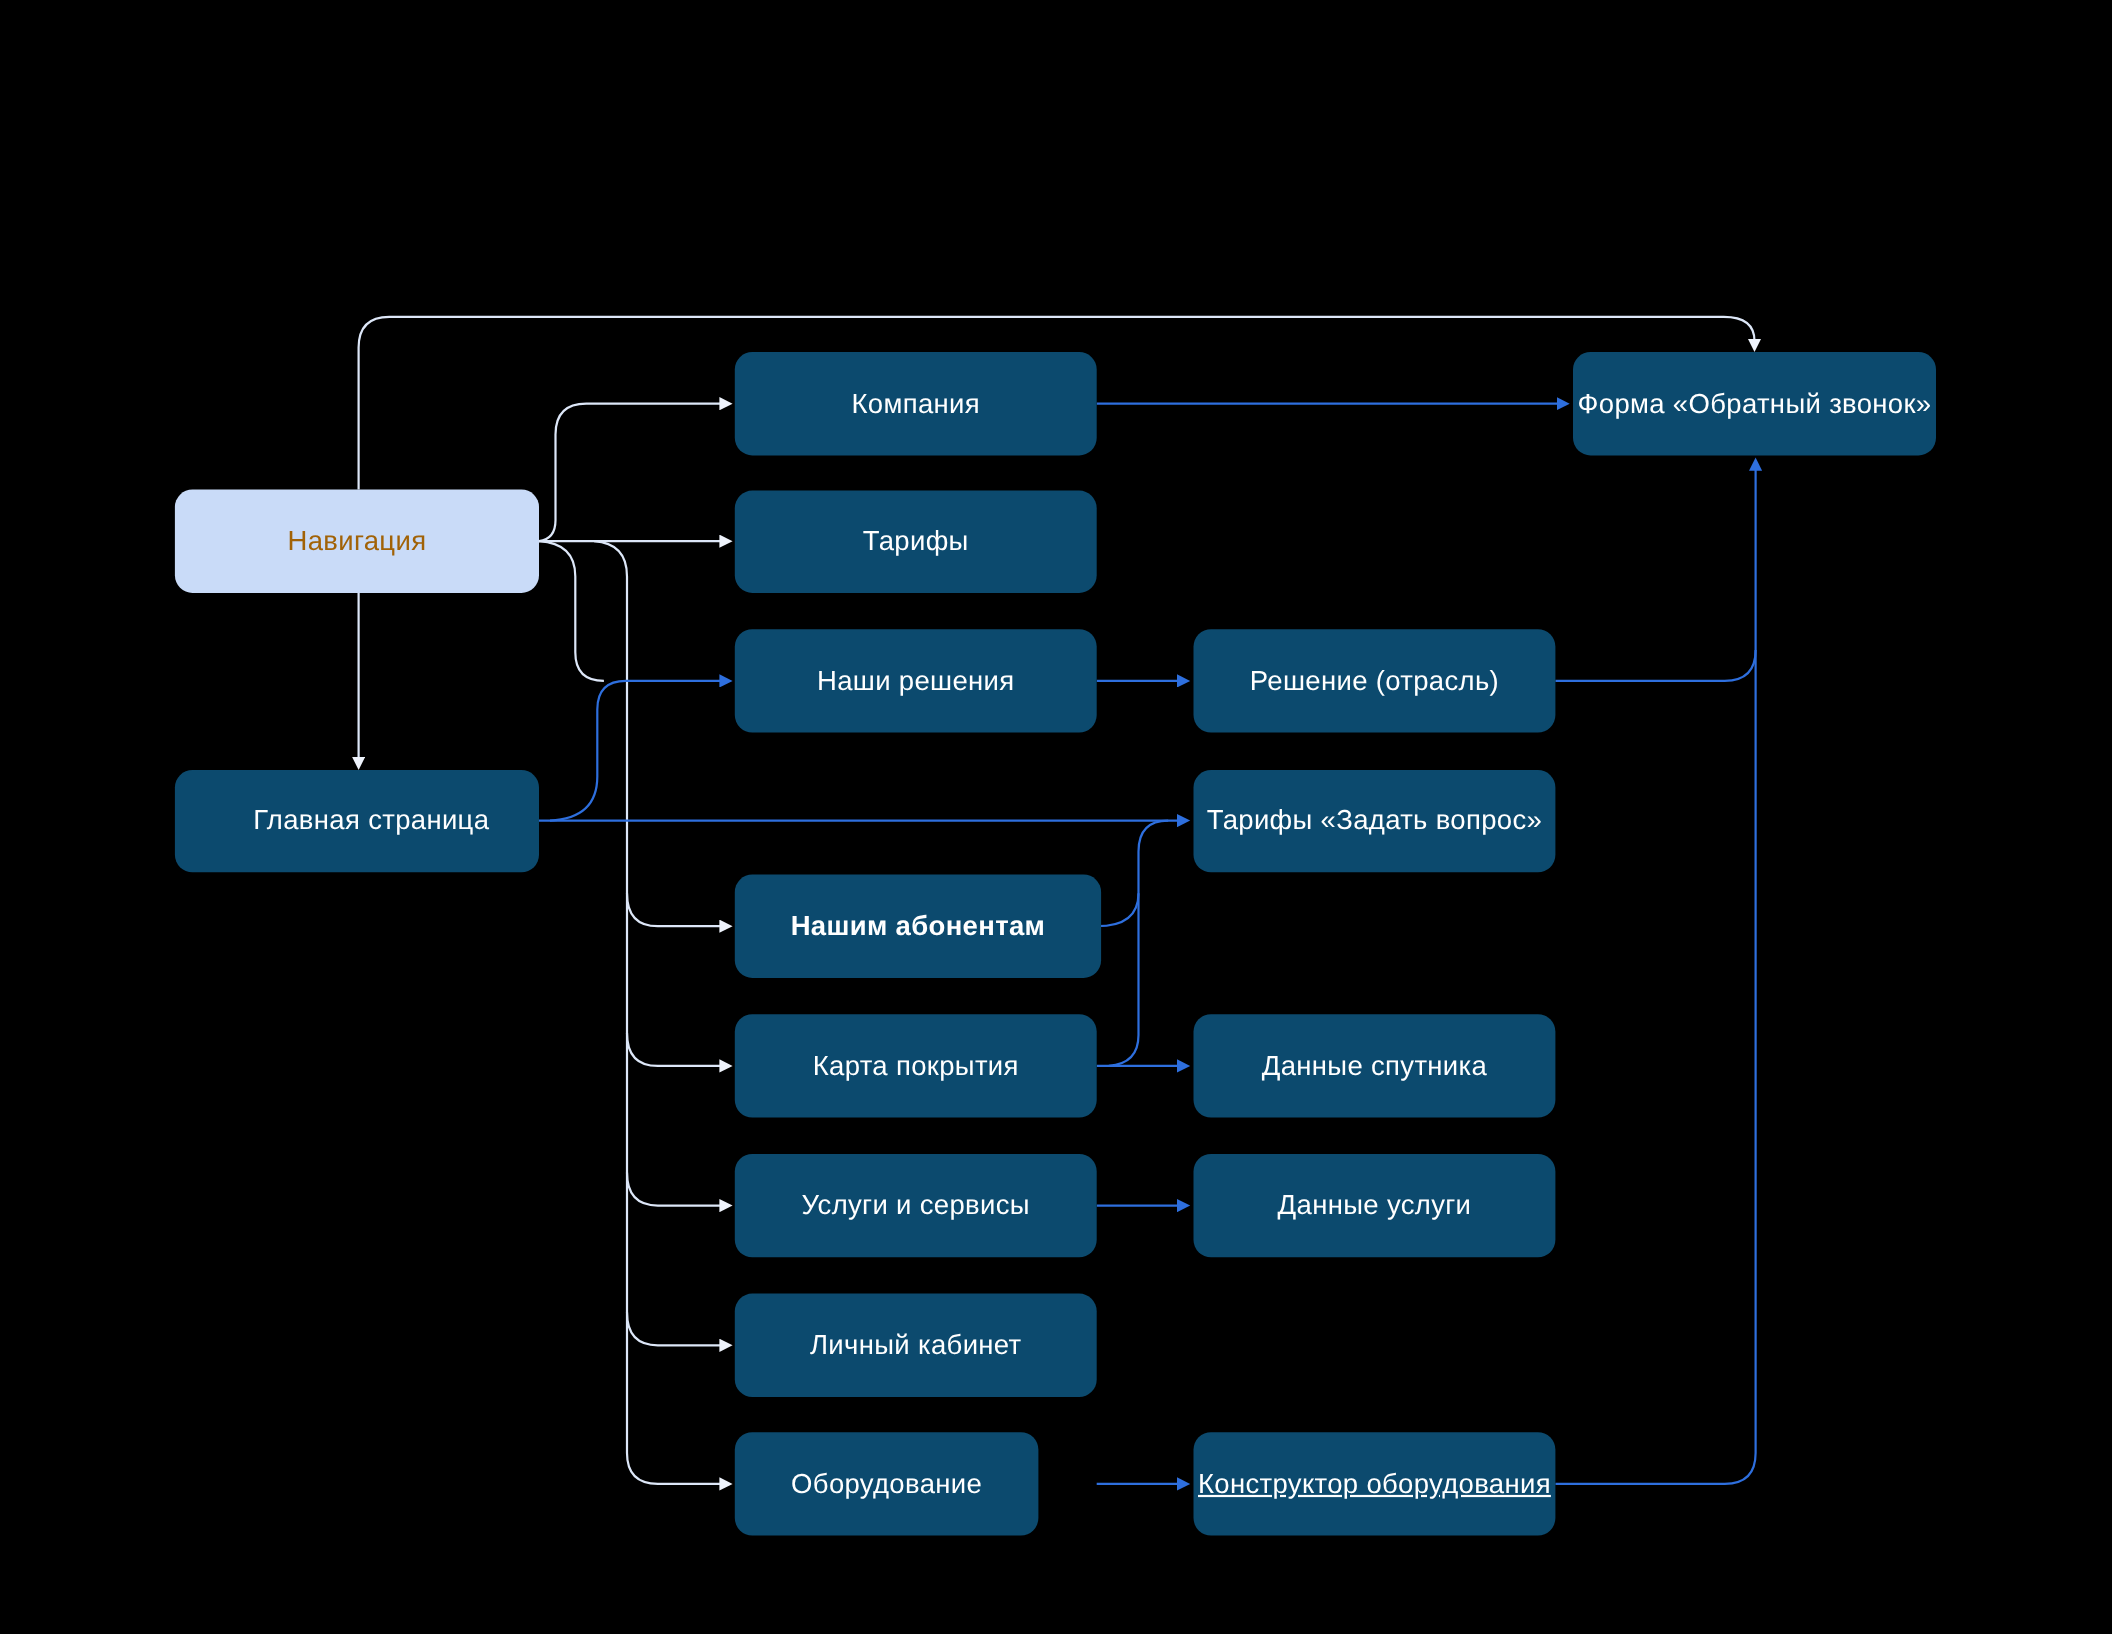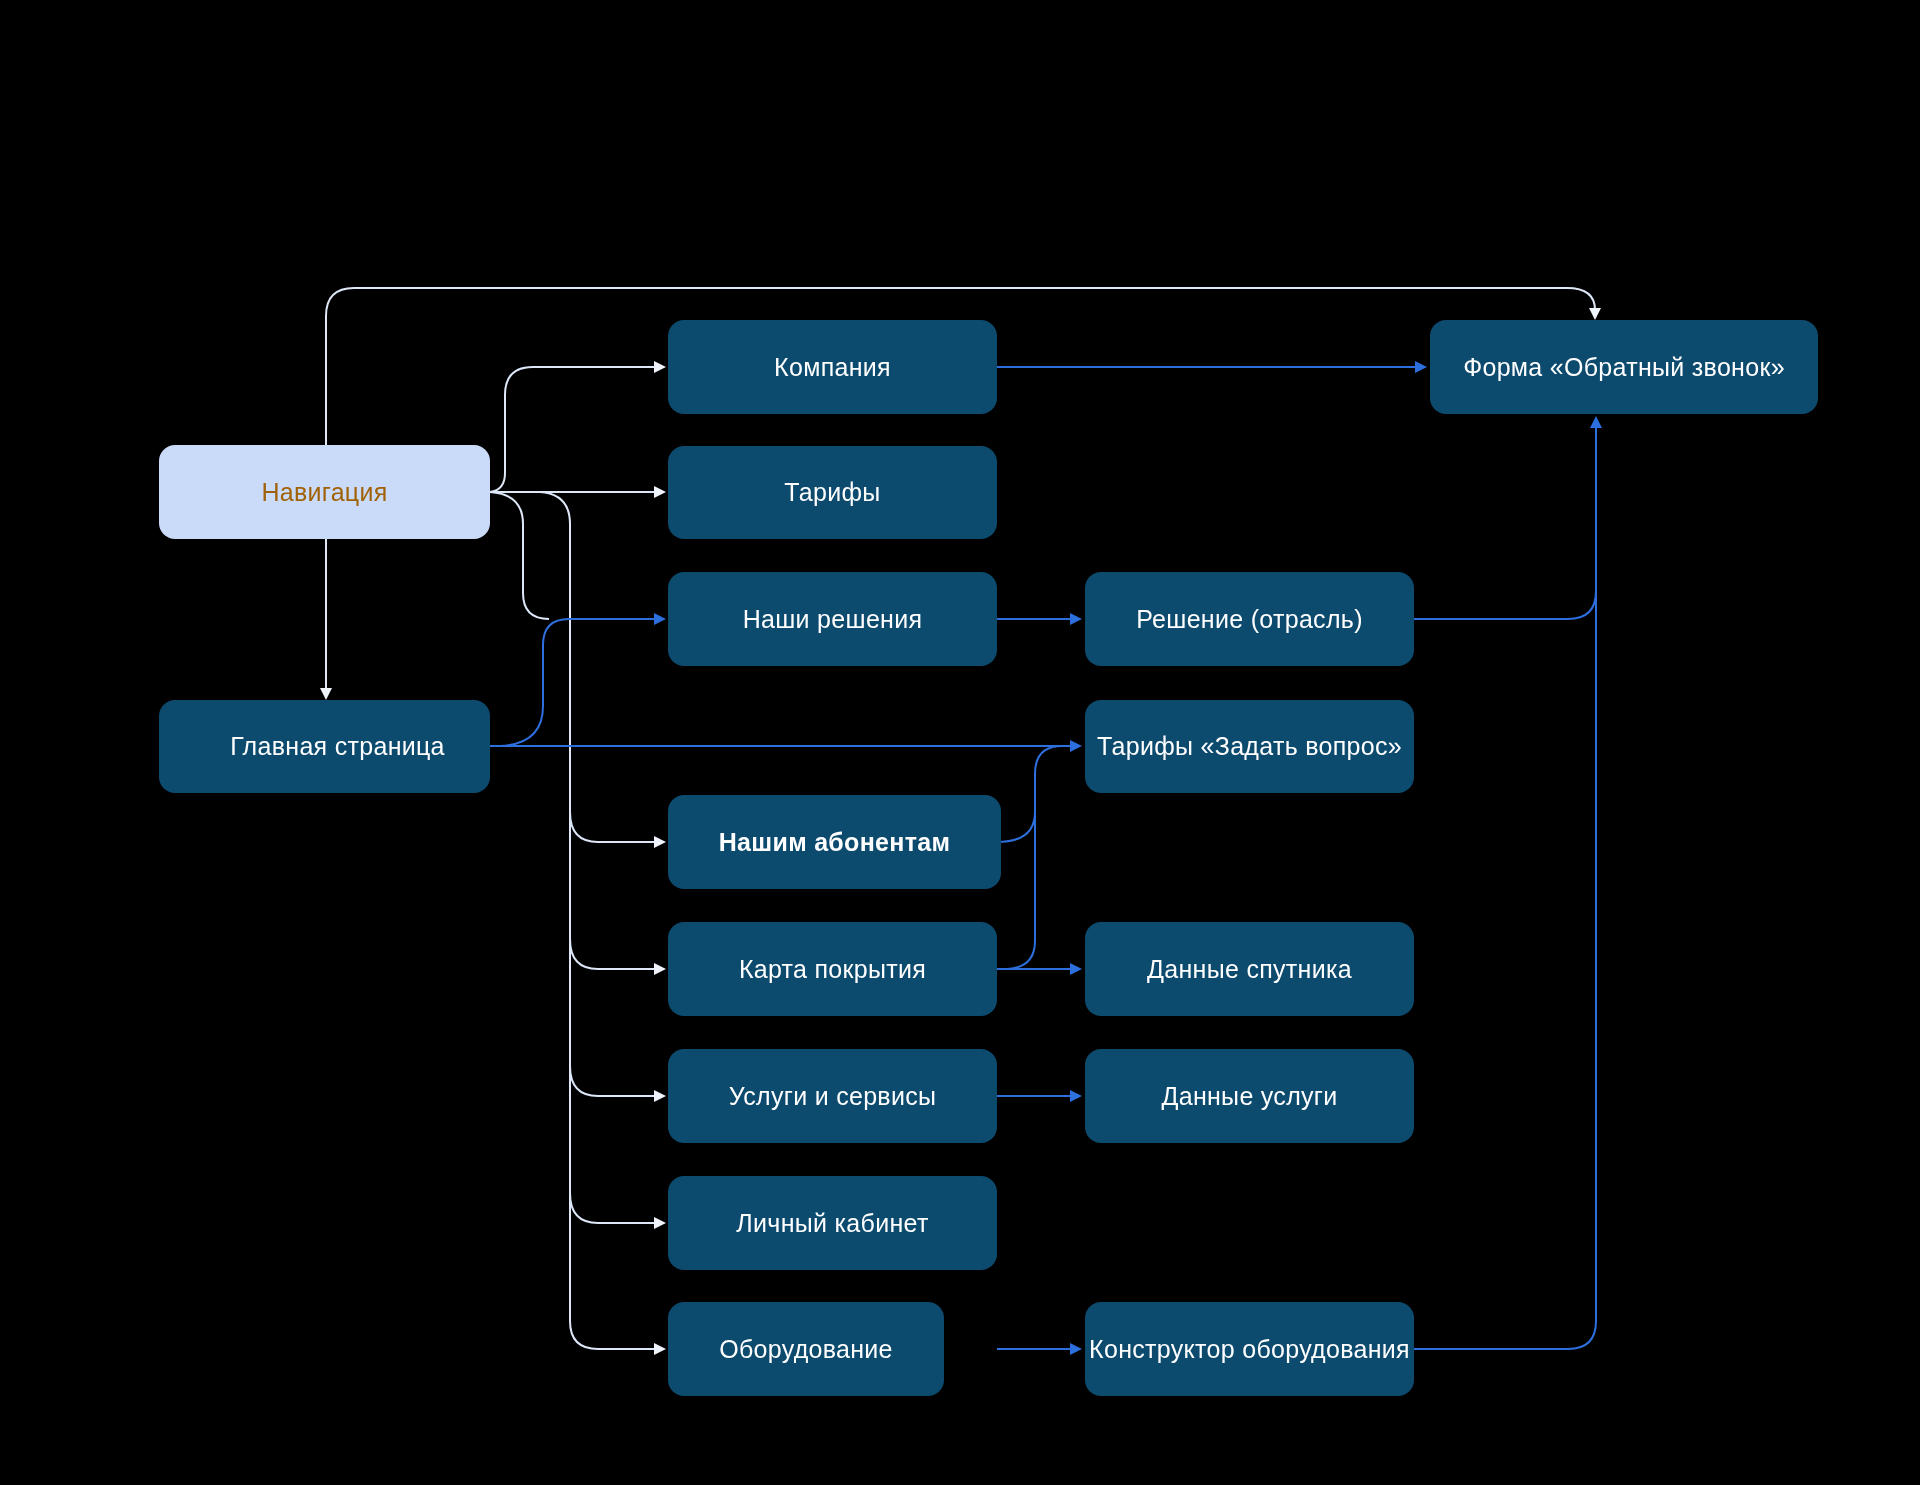--- a/index.html
+++ b/index.html
@@ -123,33 +123,33 @@
       </div>
       <div class="node blue" style="left: 668px; top: 1049px; width: 329px; height: 94px;">
         <span>Услуги и сервисы</span>
       </div>
       <div class="node blue" style="left: 668px; top: 1176px; width: 329px; height: 94px;">
         <span>Личный кабинет</span>
       </div>
       <div class="node blue" style="left: 668px; top: 1302px; width: 276px; height: 94px;">
         <span>Оборудование</span>
       </div>
-      <div class="node blue" style="left: 1430px; top: 320px; width: 388px; height: 94px;">
+      <div class="node blue" style="left: 1430px; top: 320px; width: 330px; height: 94px;">
         <span>Форма «Обратный звонок»</span>
       </div>
       <div class="node blue" style="left: 1085px; top: 572px; width: 329px; height: 94px;">
         <span>Решение (отрасль)</span>
       </div>
       <div class="node blue" style="left: 1085px; top: 700px; width: 329px; height: 93px;">
         <span>Тарифы «Задать вопрос»</span>
       </div>
       <div class="node blue" style="left: 1085px; top: 922px; width: 329px; height: 94px;">
         <span>Данные спутника</span>
       </div>
       <div class="node blue" style="left: 1085px; top: 1049px; width: 329px; height: 94px;">
         <span>Данные услуги</span>
       </div>
-      <div class="node blue" style="left: 1085px; top: 1302px; width: 329px; height: 94px;">
+      <div class="node blue" style="left: 1085px; top: 1302px; width: 329px; height: 94px; text-decoration: underline;">
         <span>Конструктор оборудования</span>
       </div>
     </div>
 
 </div>
 
 </body></html>

